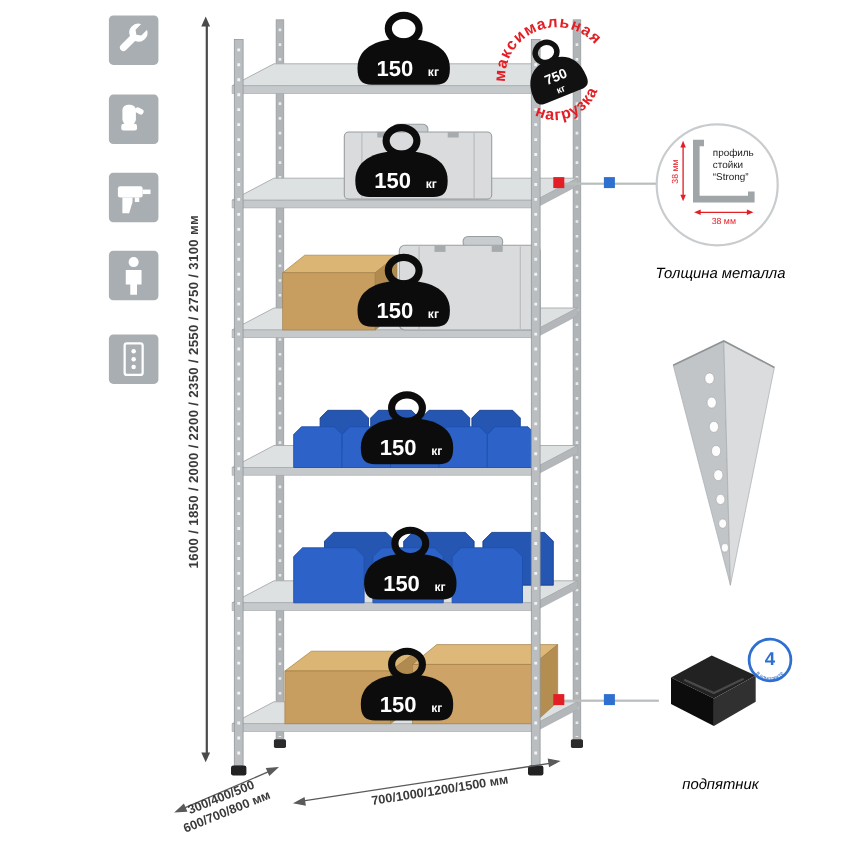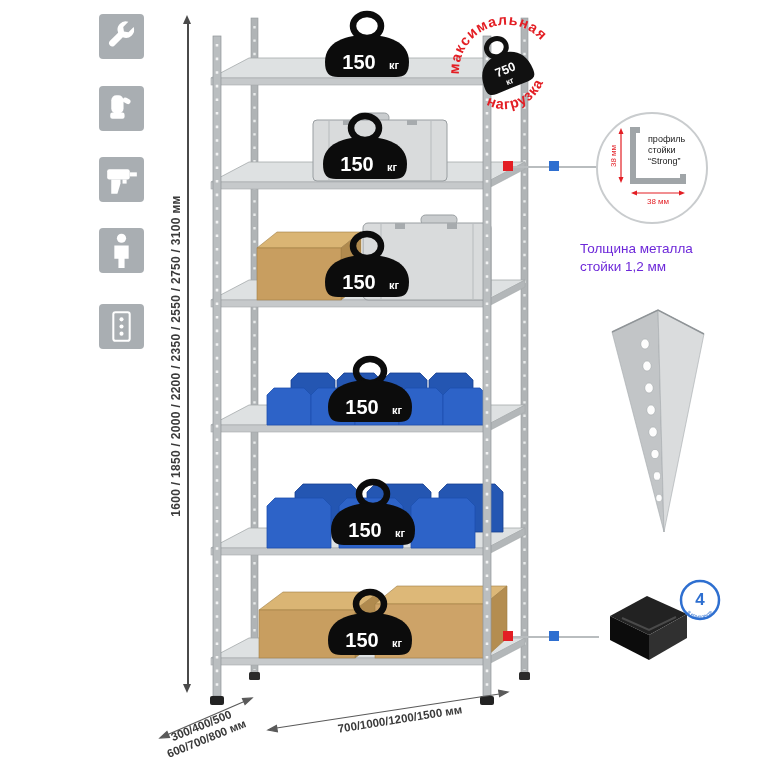--- a/index.html
+++ b/index.html
@@ -10,21 +10,21 @@
   .dim-line-v{position:absolute;left:187px;top:22px;width:1.5px;height:664px;background:#4a4a4a;}
   .arr{position:absolute;width:0;height:0;}
   .arr.up{left:183px;top:15px;border-left:4.5px solid transparent;border-right:4.5px solid transparent;border-bottom:9px solid #4a4a4a;}
   .arr.down{left:183px;top:684px;border-left:4.5px solid transparent;border-right:4.5px solid transparent;border-top:9px solid #4a4a4a;}
   .dim-label-v{position:absolute;left:176px;top:356px;transform:translate(-50%,-50%) rotate(-90deg);
                white-space:nowrap;font-size:12px;font-weight:700;color:#3a3a3a;letter-spacing:.3px;}
   .conn-line{position:absolute;height:1.5px;background:#b9bdbf;}
   .sq{position:absolute;width:10px;height:10px;}
   .sq.red{background:#e31e24;}
   .sq.blue{background:#2e6fd0;}
-  .caption{position:absolute;text-align:left;font-size:13.5px;line-height:1.3;color:#6d28d9;}
+  .caption{position:absolute;text-align:center;font-size:13.5px;line-height:1.3;color:#000000;font-style:italic;}
   .dim-label-b{position:absolute;font-size:11.5px;font-weight:700;color:#3a3a3a;text-align:center;line-height:1.25;}
   svg{display:block;}
 </style>
 </head>
 <body>
 
 <div class="canvas">
 
   <div class="icon-box" style="top:14px">
     <svg width="45" height="45" viewBox="0 0 44 44">
@@ -262,21 +262,20 @@
       <text x="66" y="96" font-size="8" fill="#e31e24" text-anchor="middle">38 мм</text>
     </g>
     <g font-size="9" fill="#1a1a1a">
       <text x="56" y="34">профиль</text>
       <text x="56" y="45">стойки</text>
       <text x="56" y="56">“Strong”</text>
     </g>
   </svg>
   <div class="caption" style="left:580px;top:240px;width:150px">
     <div>Толщина металла</div>
-    <div>стойки 1,2 мм</div>
   </div>
 
   <svg style="position:absolute;left:598px;top:300px" width="120" height="240" viewBox="0 0 120 240">
     <polygon points="14,32 60,10 66,232" fill="#c2c5c7" stroke="#a5aaac" stroke-width="0.6"></polygon>
     <polygon points="60,10 106,34 66,232" fill="#dadcdd" stroke="#a5aaac" stroke-width="0.6"></polygon>
     <polyline points="14,32 60,10 106,34" fill="none" stroke="#8f9497" stroke-width="1.5"></polyline>
     <g fill="#fdfdfd" stroke="#9fa4a6" stroke-width="0.5">
       <ellipse cx="47" cy="44" rx="4.2" ry="5"></ellipse>
       <ellipse cx="49" cy="66" rx="4.2" ry="5"></ellipse>
       <ellipse cx="51" cy="88" rx="4.2" ry="5"></ellipse>
@@ -304,20 +303,21 @@
     </g>
     <g>
       <circle cx="108" cy="22" r="19" fill="#fff" stroke="#2e6fd0" stroke-width="2.5"></circle>
       <text x="108" y="27" font-size="17" font-weight="bold" fill="#2e6fd0" text-anchor="middle">4</text>
       <text font-size="5.2" fill="#2e6fd0" text-anchor="middle">
         <textPath href="#badgeArc" startOffset="50%">в комплекте</textPath>
       </text>
     </g>
   </svg>
   <div class="caption" style="left:585px;top:704px;width:140px">
+    <div>подпятник</div>
   </div>
 
   <svg style="position:absolute;left:140px;top:686px" width="430" height="79" viewBox="0 0 430 79">
     <g stroke="#5a5a5a" stroke-width="1.2" fill="#5a5a5a">
       <line x1="22" y1="51" x2="110" y2="13"></line>
       <path d="M0,0 L-9,3.2 L-9,-3.2 Z" transform="translate(112,12) rotate(-23.5)"></path>
       <path d="M0,0 L-9,3.2 L-9,-3.2 Z" transform="translate(20,52) rotate(156.5)"></path>
       <line x1="130" y1="43" x2="366" y2="7"></line>
       <path d="M0,0 L-9,3.2 L-9,-3.2 Z" transform="translate(368,6) rotate(-9)"></path>
       <path d="M0,0 L-9,3.2 L-9,-3.2 Z" transform="translate(128,44) rotate(171)"></path>

